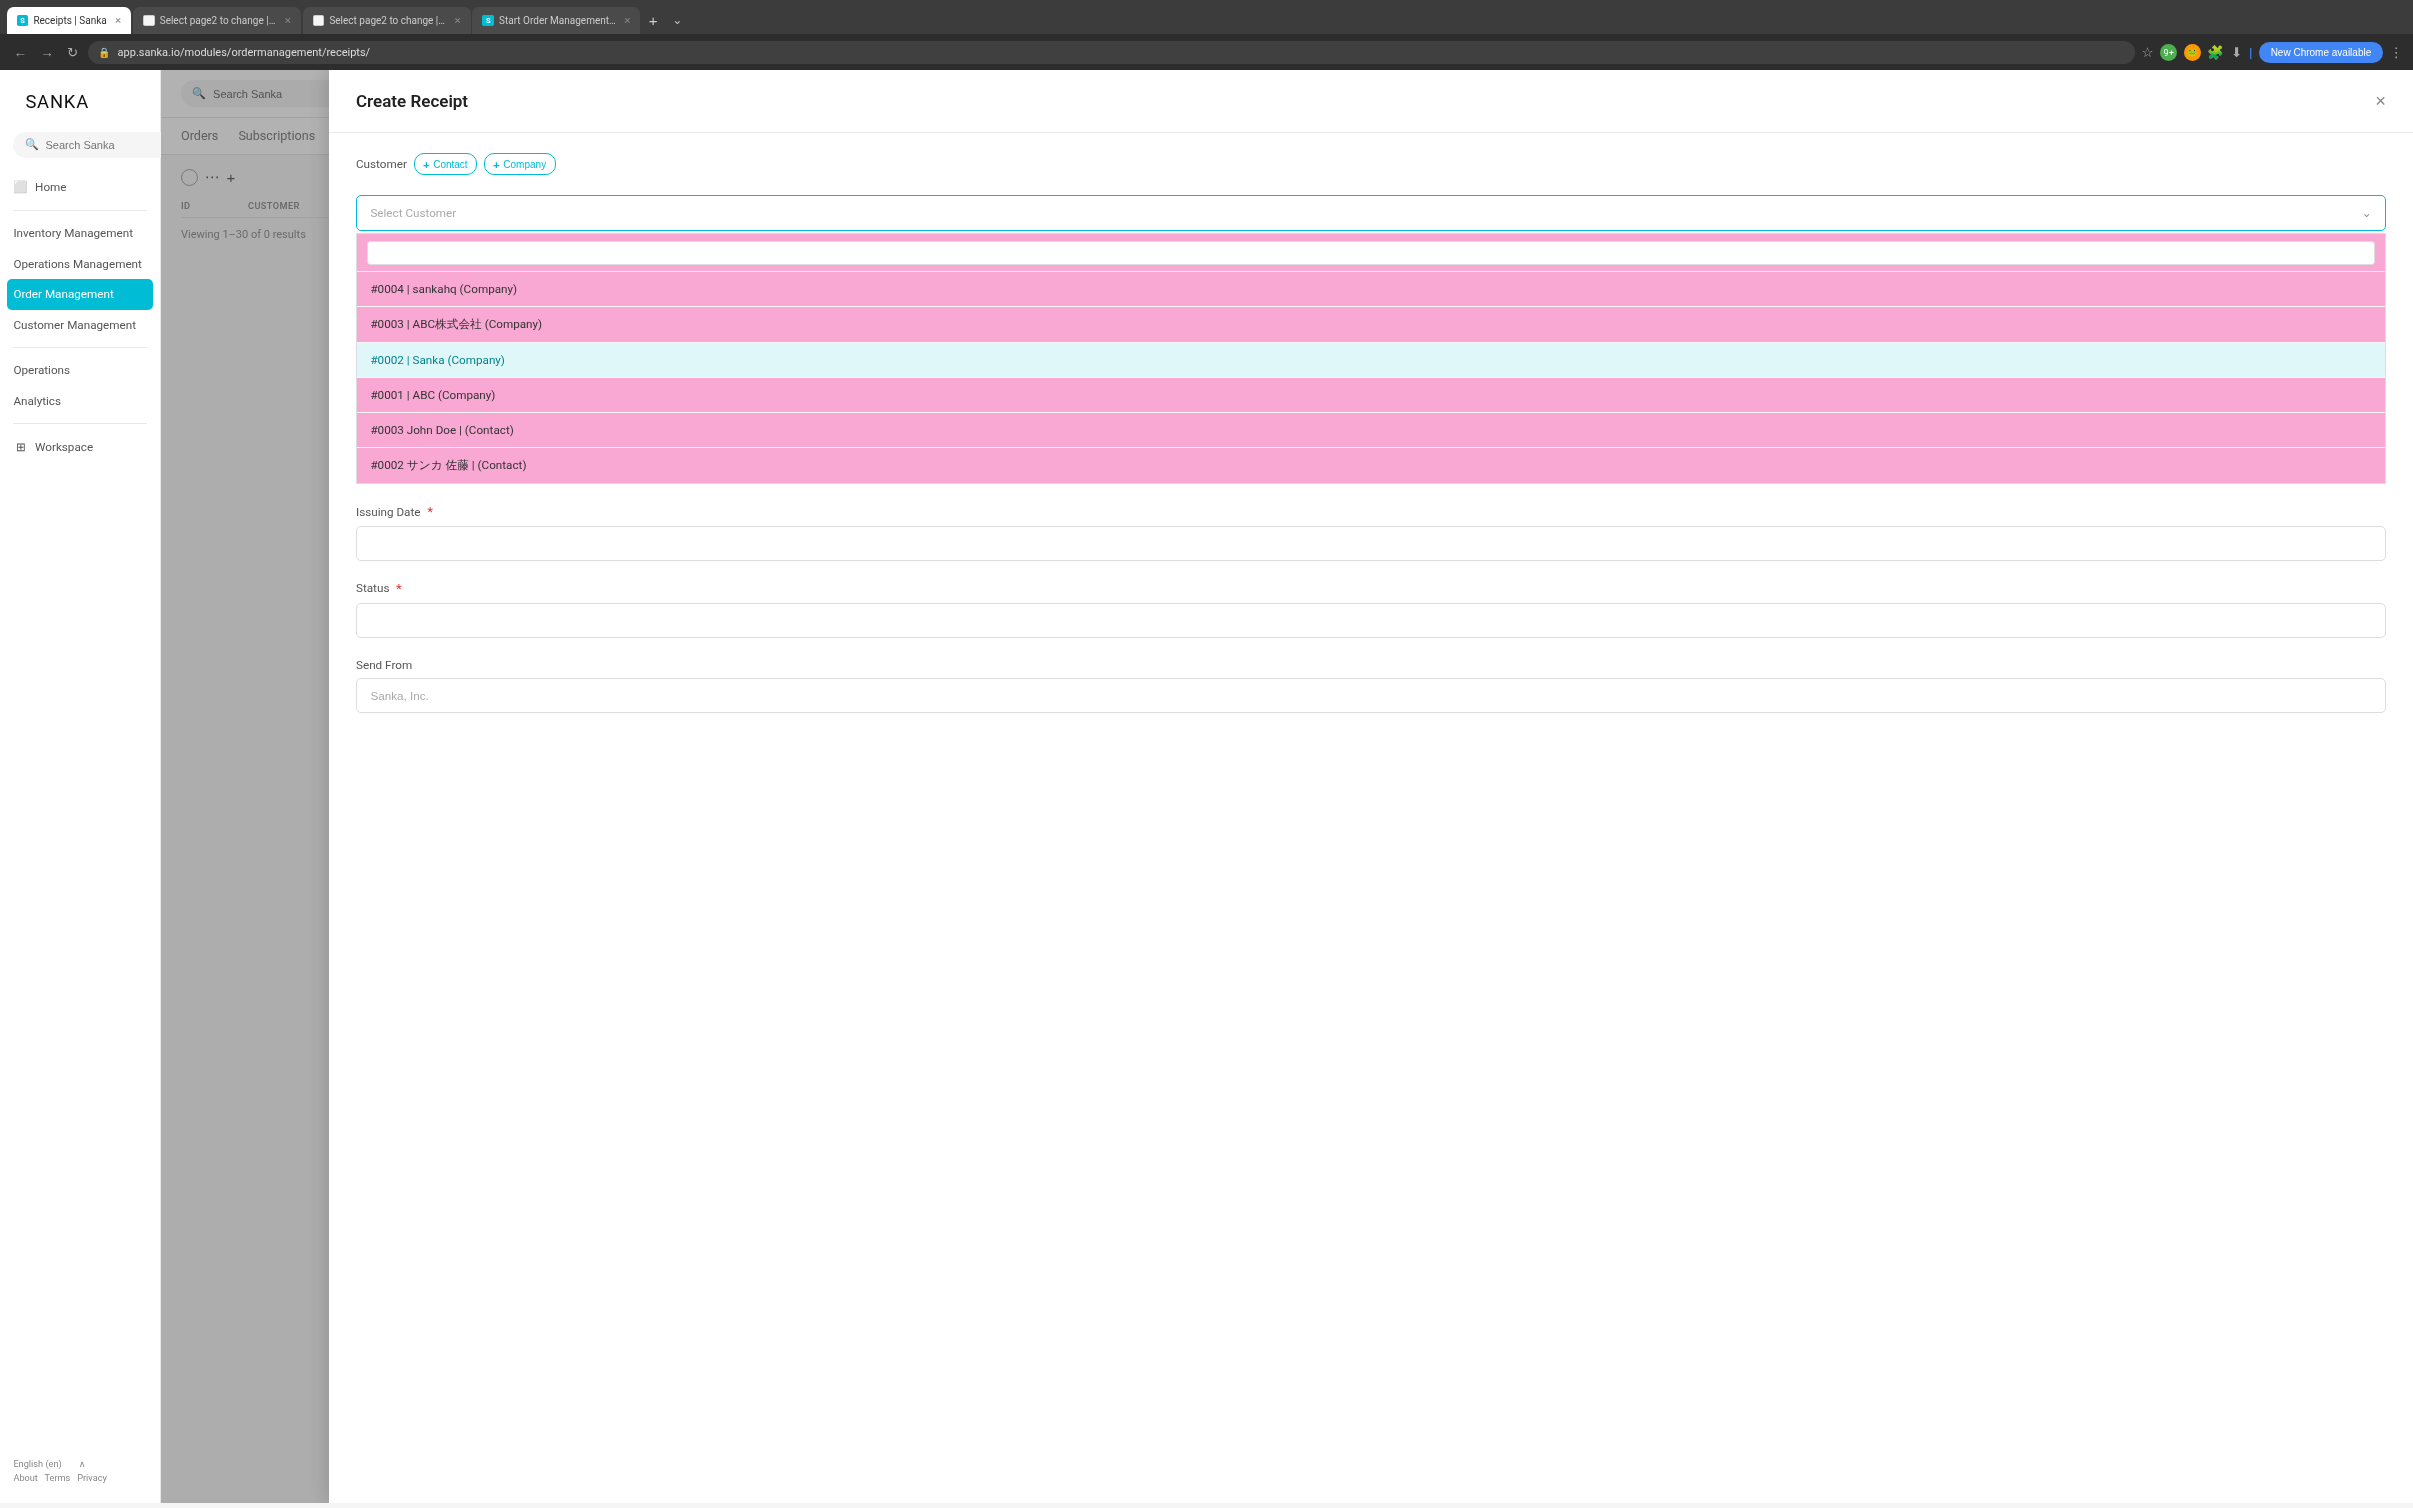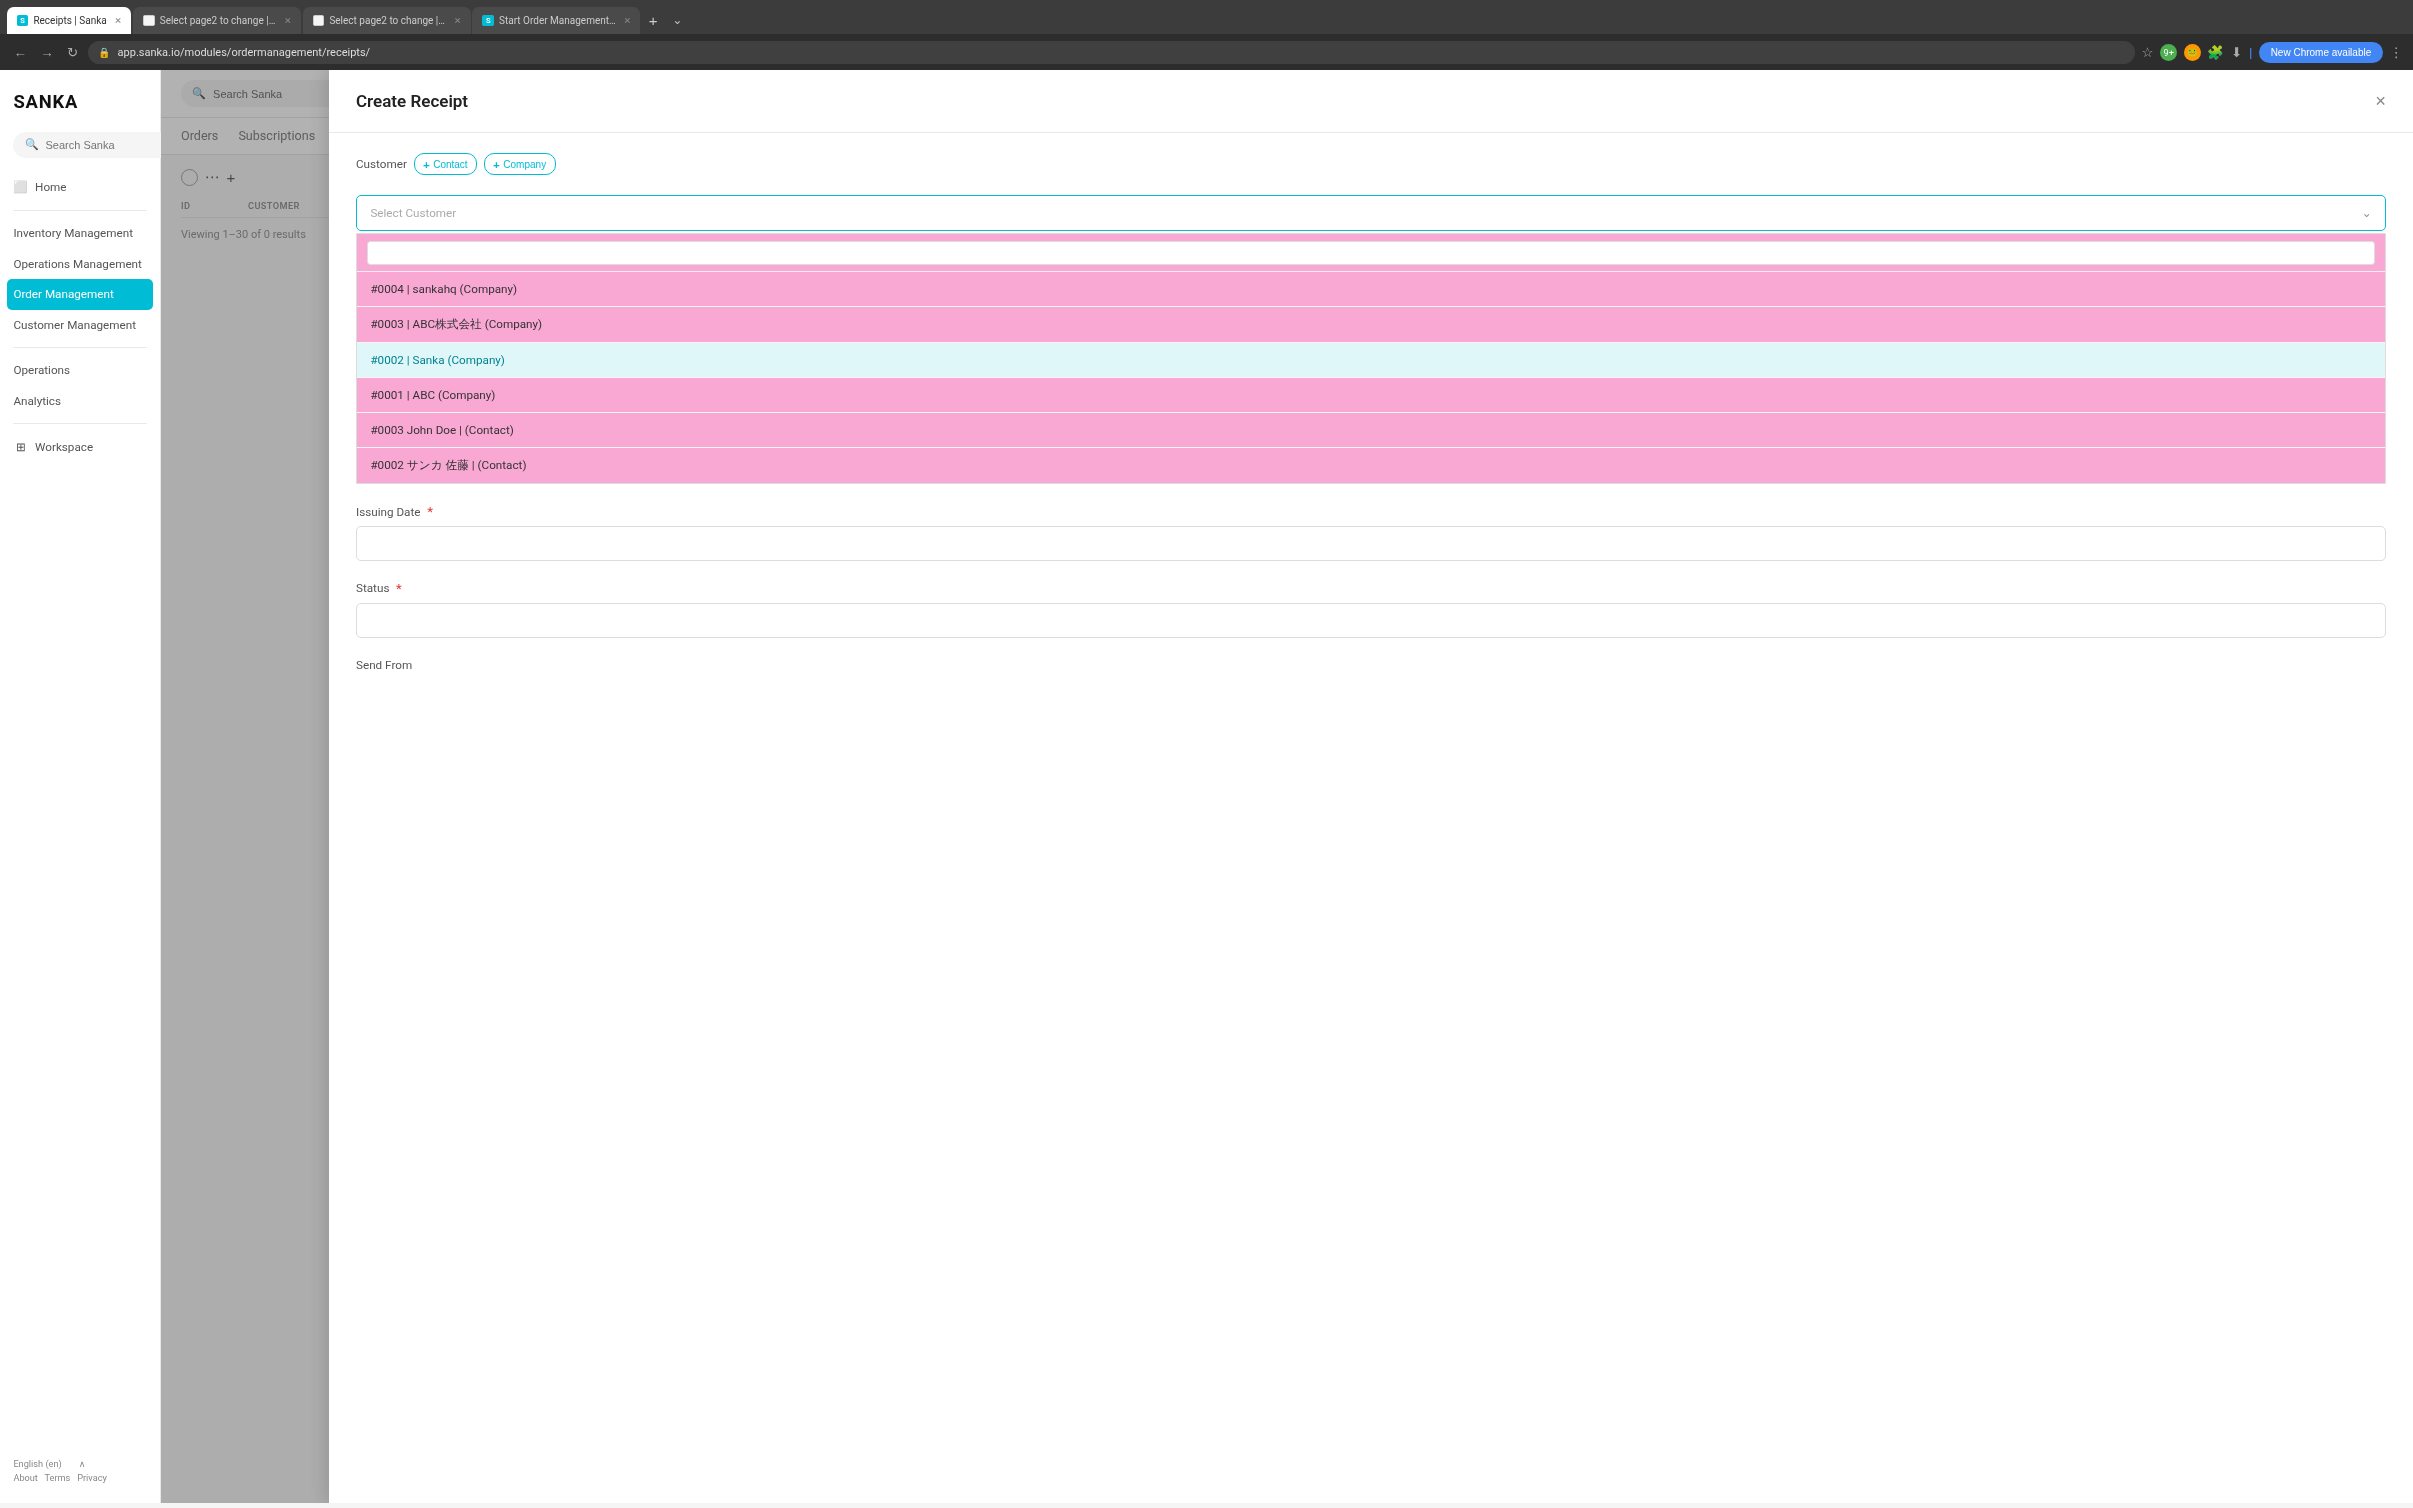--- a/index.html
+++ b/index.html
@@ -26,21 +26,21 @@
     .browser-action-btn { background: none; border: none; color: #aaa; font-size: 13.4px; cursor: pointer; }
     .new-chrome-btn { background: #4285f4; color: white; border: none; border-radius: 13.4px; padding: 5px 11.7px; font-size: 10px; cursor: pointer; font-weight: 500; }
     .ext-icon { width: 17px; height: 17px; border-radius: 50%; display: inline-flex; align-items: center; justify-content: center; font-size: 8.4px; color: white; }
     .ext-green { background: #4caf50; }
 
     
     .app-layout { display: flex; height: calc(100vh - 75px); background: #fff; }
 
     
     .sidebar { width: 161px; background: #fff; border-right: 0.8px solid #e8e8e8; display: flex; flex-direction: column; padding: 13.4px 0; flex-shrink: 0; }
-    .logo { padding: 6.7px 13.4px 20px; font-size: 18.4px; font-weight: 700; color: #111; letter-spacing: 0.8px; }
+    .logo { padding: 6.7px 13.4px 20px; font-size: 18.4px; font-weight: 400; color: #111; letter-spacing: 0.8px; margin-left: 12px; }
     .nav-item { display: flex; align-items: center; padding: 8.4px 13.4px; font-size: 11.7px; color: #555; cursor: pointer; gap: 6.7px; text-decoration: none; }
     .nav-item.active { background: #00bcd4; color: white; border-radius: 5px; margin: 0 6.7px; padding: 8.4px 6.7px; text-align: right; }
     .nav-item .nav-icon { width: 15px; height: 15px; display: flex; align-items: center; justify-content: center; flex-shrink: 0; }
     .nav-divider { border: none; border-top: 0.8px solid #e8e8e8; margin: 6.7px 13.4px; }
     .sidebar-bottom { margin-top: auto; padding: 6.7px 13.4px; font-size: 9.2px; color: #888; }
     .sidebar-bottom a { color: #888; text-decoration: none; }
     .lang-row { display: flex; align-items: center; gap: 17px; cursor: pointer; margin-bottom: 3.4px; }
 
     
     .main-content { flex: 1; background: #f8f8f8; overflow: hidden; position: relative; }
@@ -305,20 +305,21 @@
             <span>Status</span>
             <span class="required">*</span>
           </div>
           <input type="text" class="form-input" style="">
         </div>
 
         <div class="form-group">
           <div class="form-label">
             <span>Send From</span>
           </div>
+          <input type="text" class="form-input" placeholder="Sanka, Inc." style="">
         </div>
 
       </div>
     </div>
 
   </div>
 </div>
 
 
 </body></html>

